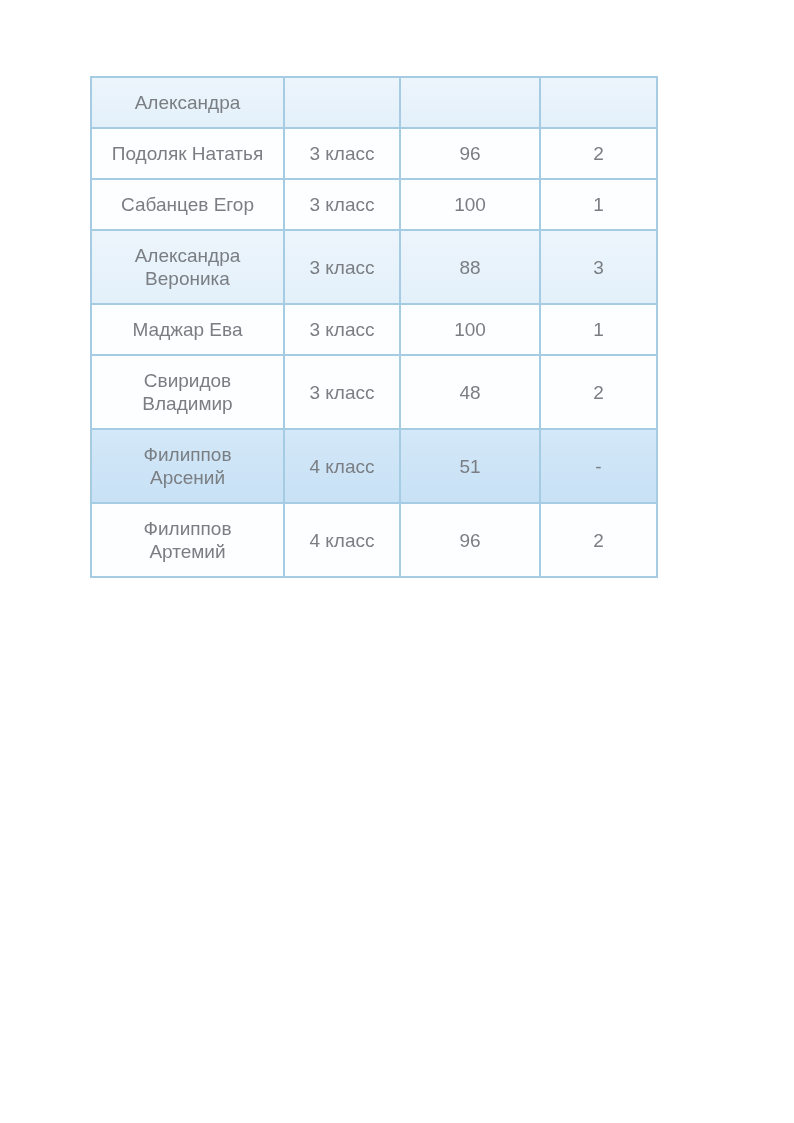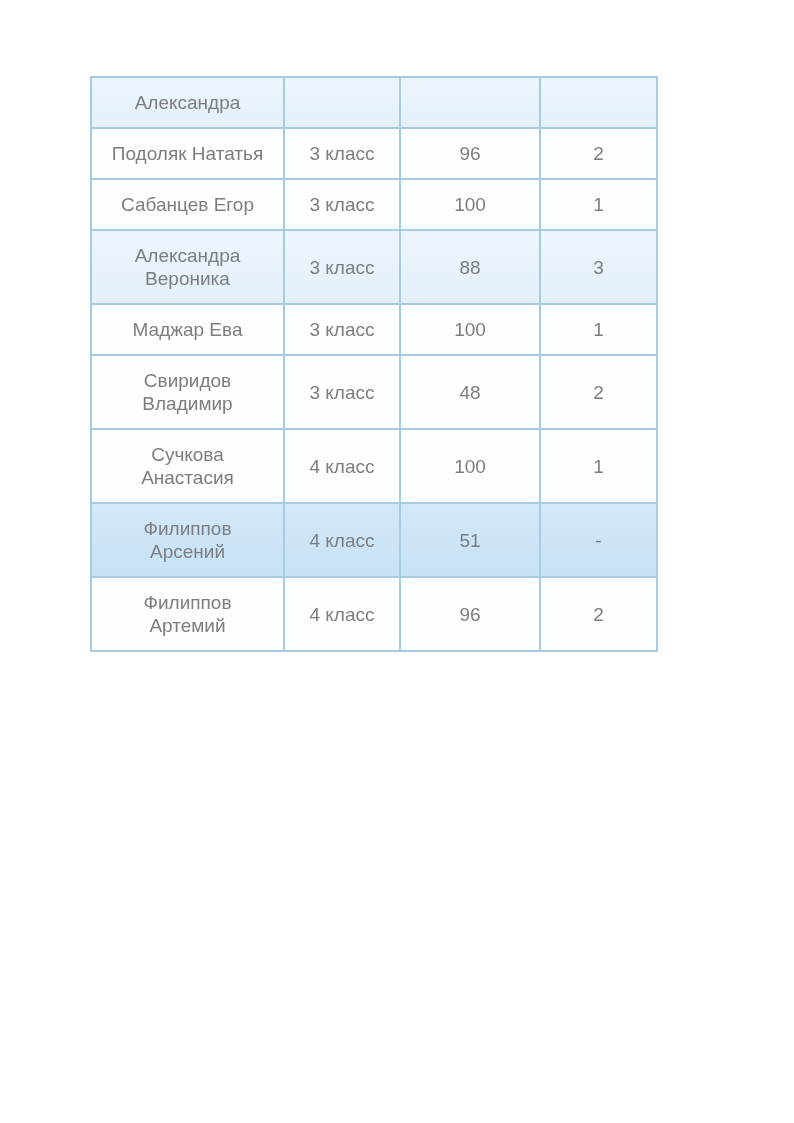--- a/index.html
+++ b/index.html
@@ -92,27 +92,20 @@
         <td>100</td>
         <td>1</td>
       </tr>
       <tr data-bg="white">
         <td class="name-cell">Свиридов
 Владимир</td>
         <td>3 класс</td>
         <td>48</td>
         <td>2</td>
       </tr>
-      <tr data-bg="white">
-        <td class="name-cell">Сучкова
-Анастасия</td>
-        <td>4 класс</td>
-        <td>100</td>
-        <td>1</td>
-      </tr>
       <tr data-bg="medium">
         <td class="name-cell">Филиппов
 Арсений</td>
         <td>4 класс</td>
         <td>51</td>
         <td>-</td>
       </tr>
       <tr data-bg="white">
         <td class="name-cell">Филиппов
 Артемий</td>

